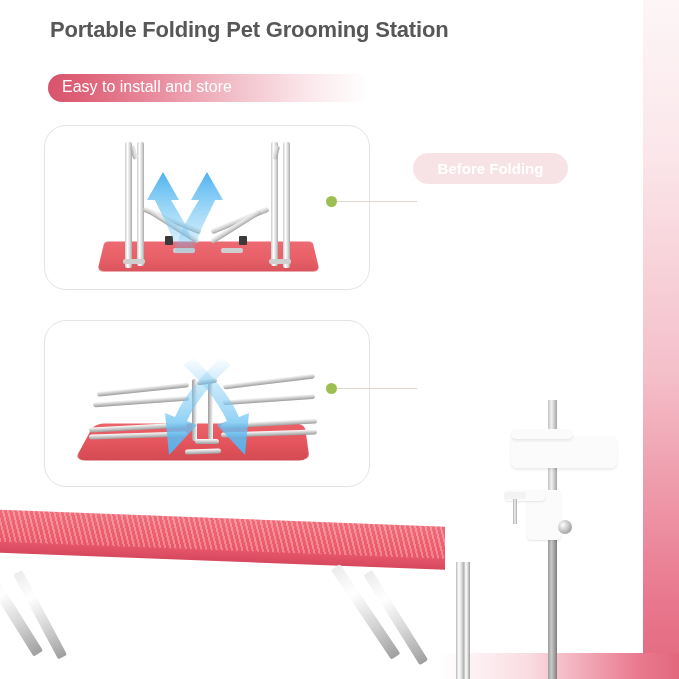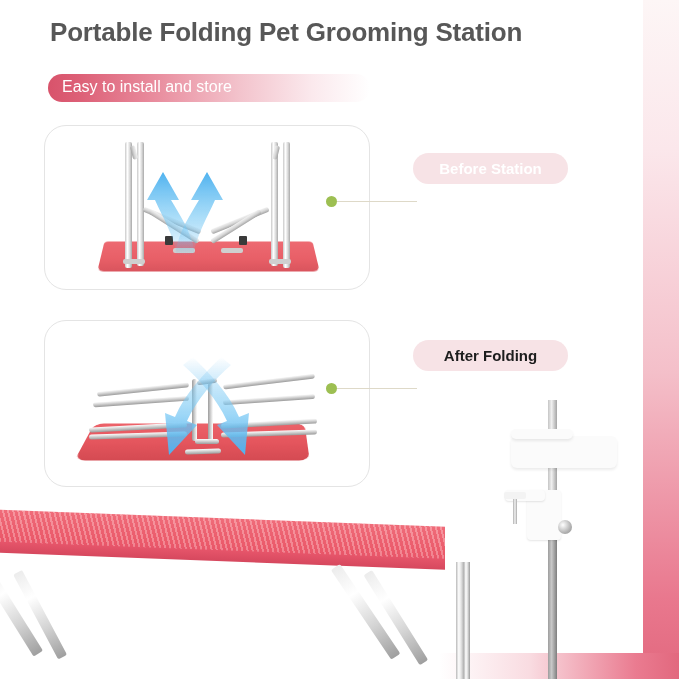--- a/index.html
+++ b/index.html
@@ -42,21 +42,21 @@
     width: 14px;
     height: 653px;
     background: #ffffff;
   }
 
   
   .page-title {
     position: absolute;
     left: 50px;
     top: 17px;
-    font-size: 26px;
+    font-size: 22px;
     font-weight: bold;
     color: #575757;
     letter-spacing: -0.2px;
     white-space: nowrap;
   }
   .tagline-badge {
     position: absolute;
     left: 48px;
     top: 74px;
     width: 322px;
@@ -288,21 +288,21 @@
       <path d="M150 128 C 146 104, 134 88, 126 74 L 134 74 L 118 46 L 102 74 L 110 74 C 118 92, 128 108, 132 130 Z" fill="url(#upg1)"></path>
 
       <path d="M130 128 C 134 104, 146 88, 154 74 L 146 74 L 162 46 L 178 74 L 170 74 C 162 92, 152 108, 148 130 Z" fill="url(#upg2)"></path>
     </svg>
   </div>
 
   <div class="connector-dot" style="left:326px; top:196px;"></div>
   <div class="connector-line" style="left:337px; top:201px; width:80px;"></div>
 
   <div class="callout callout-before">
-    <span class="callout-label">Before Station</span>
+    <span class="callout-label">Before Folding</span>
   </div>
 
   <div class="panel panel-after">
 
     <div class="mat2"></div>
 
     <div class="fold-bar" style="left:52px; top:66px; width:92px; transform:rotate(-6deg);"></div>
     <div class="fold-bar" style="left:48px; top:78px; width:96px; transform:rotate(-4deg);"></div>
     <div class="fold-bar" style="left:44px; top:104px; width:98px; transform:rotate(-3deg);"></div>
     <div class="fold-bar" style="left:44px; top:112px; width:98px; transform:rotate(-2deg);"></div>
@@ -334,23 +334,20 @@
 
       <path d="M176 36 C 160 52, 140 72, 130 96 L 120 92 L 124 134 L 152 104 L 142 100 C 152 78, 170 58, 186 44 Z" fill="url(#dng1)"></path>
 
       <path d="M148 36 C 164 52, 184 72, 194 96 L 204 92 L 200 134 L 172 104 L 182 100 C 172 78, 154 58, 138 44 Z" fill="url(#dng2)"></path>
     </svg>
   </div>
 
   <div class="connector-dot" style="left:326px; top:383px;"></div>
   <div class="connector-line" style="left:337px; top:388px; width:80px;"></div>
 
-  <div class="callout callout-after">
-    <span class="callout-label">After Folding</span>
-  </div>
 
   <div class="hero">
 
     <div class="arm-post-top" style="left:548px; top:-100px; width:9px; height:122px;"></div>
     <div class="arm-post" style="left:548px; top:22px; width:9px; height:157px;"></div>
 
     <div class="tray" style="left:511px; top:-64px; width:106px; height:32px;"></div>
     <div class="tray" style="left:511px; top:-71px; width:62px; height:10px;"></div>
 
     <div class="clamp-body" style="left:527px; top:-10px; width:34px; height:50px;"></div>

